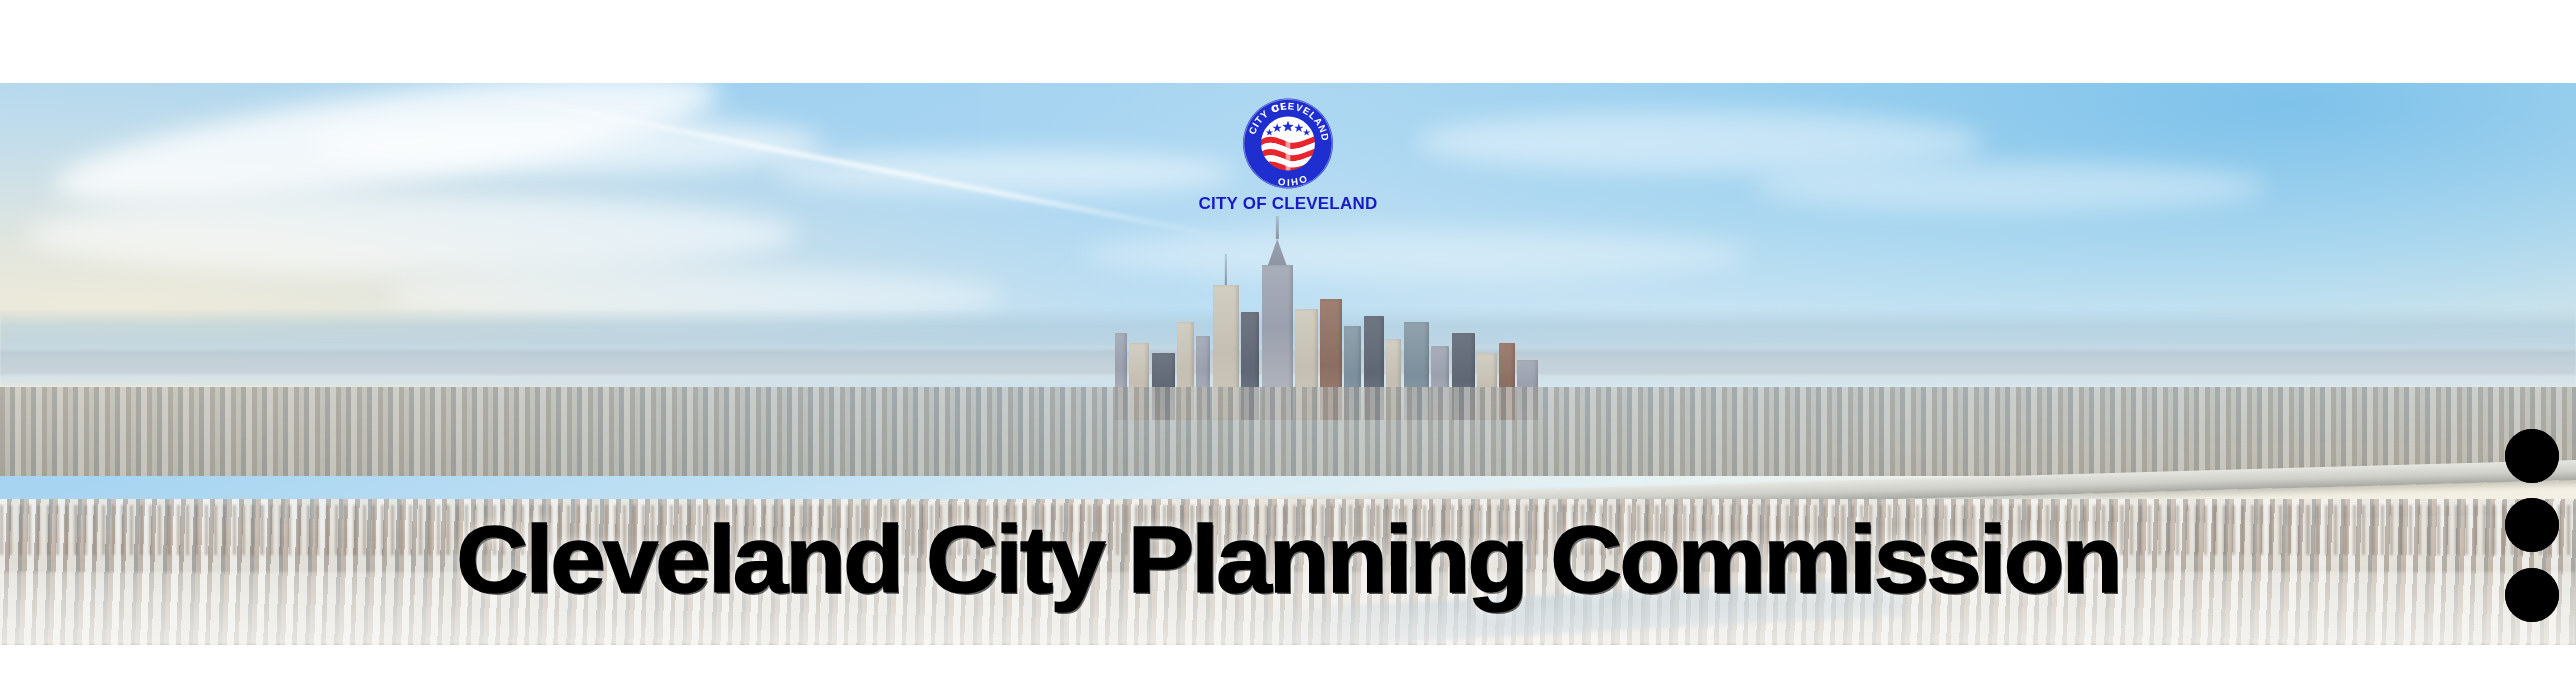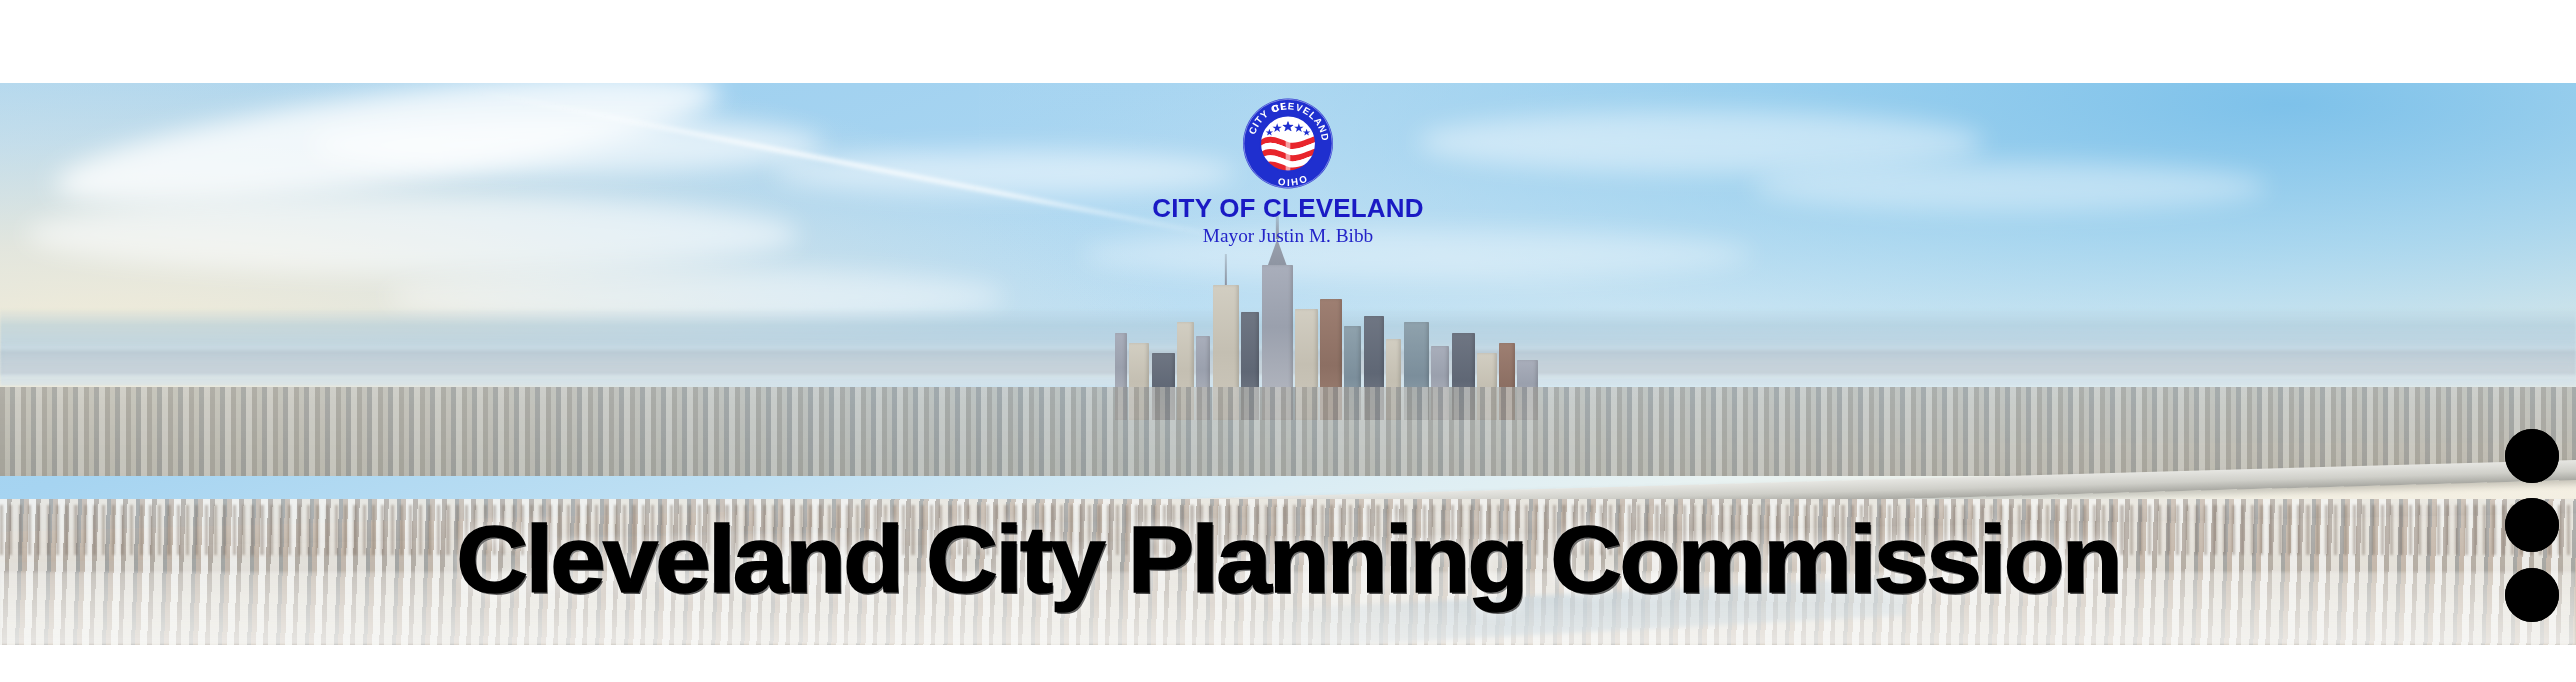--- a/index.html
+++ b/index.html
@@ -314,21 +314,21 @@
     position: relative;
     width: 93px;
     height: 93px;
     margin: 0 auto 4.6px auto;
   }
   .seal svg { display: block; width: 93px; height: 93px; }
 
   .brand-name {
     font-family: "Liberation Sans", sans-serif;
     font-weight: 700;
-    font-size: 26px;
+    font-size: 17px;
     letter-spacing: 0.2px;
     color: #1a1ac4;
     line-height: 1.05;
     white-space: nowrap;
   }
   .brand-sub {
     font-family: "Liberation Serif", serif;
     font-weight: 400;
     font-size: 19.3px;
     color: #2323c8;
@@ -496,21 +496,20 @@
             <path d="M 24,80 C 36,70 50,78 60,82 C 70,86 84,78 96,74 L 96,82 C 84,86 70,94 60,90 C 50,86 36,78 24,88 Z" fill="#ffffff"></path>
             <path d="M 24,88 C 36,78 50,86 60,90 C 70,94 84,86 96,82 L 96,92 C 84,96 70,102 60,98 C 50,94 36,86 24,96 Z" fill="#e8252c"></path>
             <path d="M 57,50 L 63,50 L 63,98 L 57,98 Z" fill="#ffffff" opacity="0.55"></path>
           </g>
         </g>
         <circle cx="60" cy="60" r="36" fill="none" stroke="#1f2fcf" stroke-width="2.5"></circle>
         <circle cx="60" cy="60" r="57" fill="none" stroke="#ffffff" stroke-width="1.2" opacity="0.45"></circle>
       </svg>
     </div>
     <div class="brand-name">CITY OF CLEVELAND</div>
-    <div class="brand-sub">Mayor Justin M. Bibb</div>
   </div>
 
   <h1 class="main-title">Cleveland City Planning Commission</h1>
 
   <div class="social">
 
     <a class="social-btn" href="#">
       <svg viewBox="0 0 70 70" xmlns="http://www.w3.org/2000/svg" aria-hidden="true">
         <defs>
           <mask id="ytMask">

